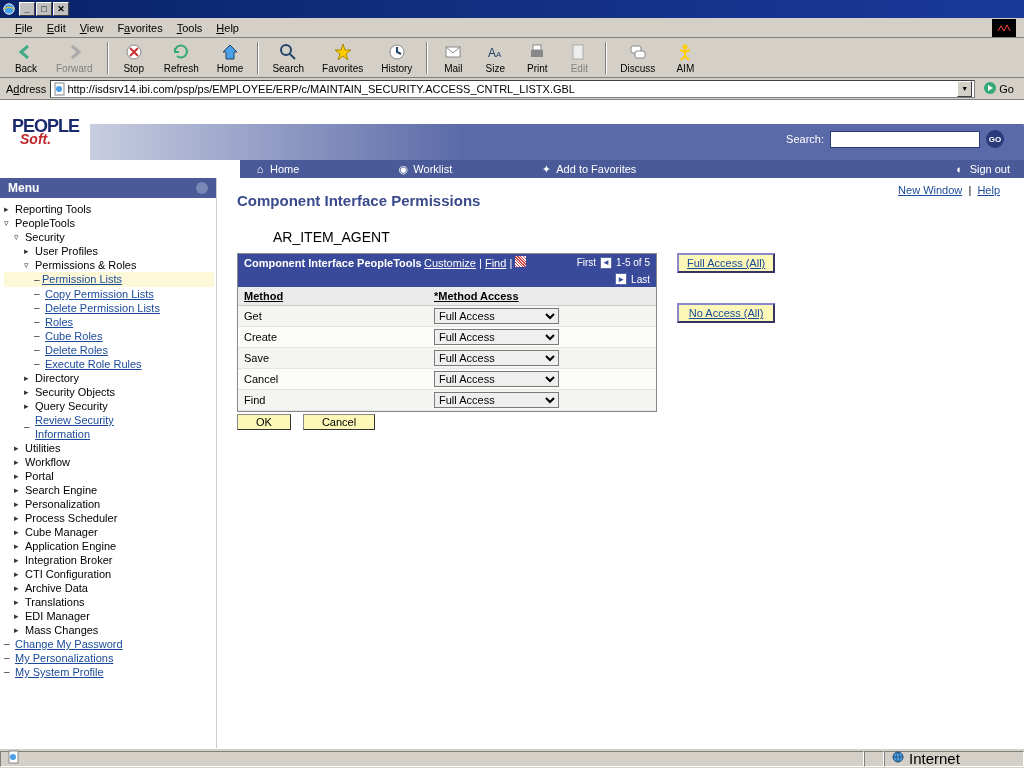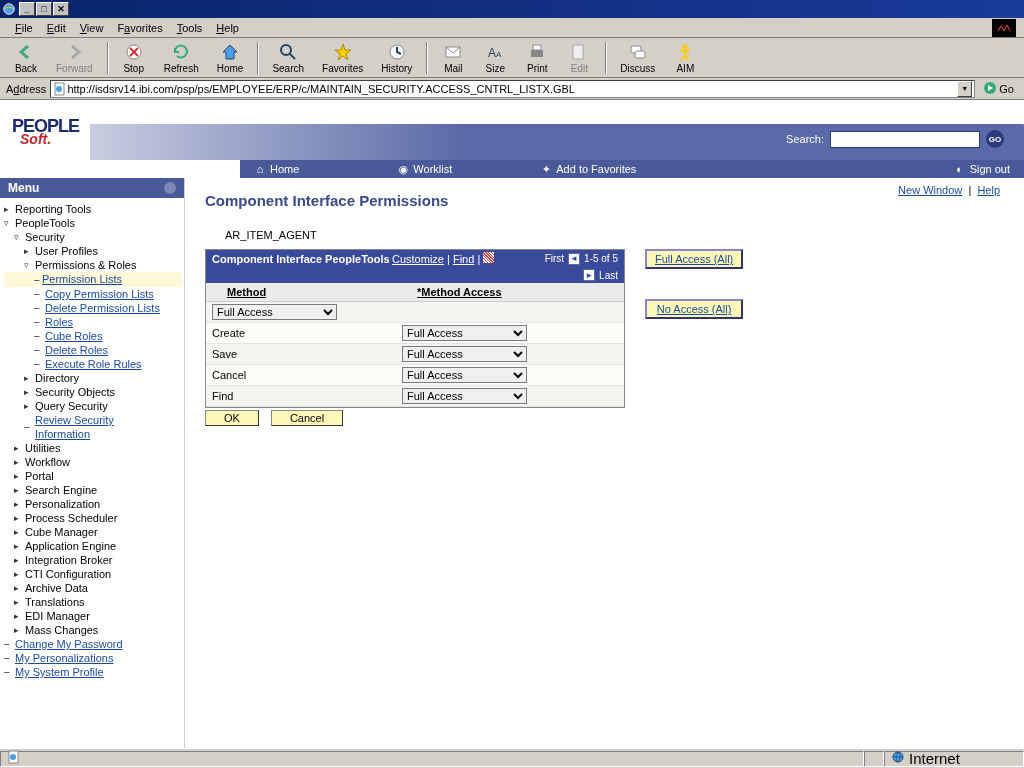--- a/index.html
+++ b/index.html
@@ -43,51 +43,51 @@
 .ps-search { position: absolute; right: 20px; top: 30px; display: flex; align-items: center; gap: 6px; color: #fff; font-size: 11px; }
 .ps-search input { width: 150px; height: 17px; border: 1px solid #2a3a7a; font-size:11px; padding:0 2px;}
 .ps-go { width: 18px; height: 18px; background: #2a3a7a; border-radius: 50%; color: #fff; display: flex; align-items: center; justify-content: center; font-size: 8px; font-weight:bold;}
 .ps-navbar { position: absolute; left: 240px; right: 0; top: 60px; height: 18px; background: #4a5a98; display: flex; align-items: center; color: #fff; font-size: 11px; }
 .ps-navbar .nav-item { display: flex; align-items: center; gap: 4px; padding: 0 14px; cursor: pointer; }
 .ps-navbar .nav-item.right { margin-left: auto; }
 .ps-navbar .nav-icn{width:12px;height:12px;display:inline-flex;align-items:center;justify-content:center;}
 
 
 .ps-body { position: absolute; top: 78px; left: 0; right: 0; bottom: 0; display: flex; }
-.sidebar { width: 185px; background: #fff; border-right: 1px solid #ccc; overflow-y: auto; }
+.sidebar { width: 217px; background: #fff; border-right: 1px solid #ccc; overflow-y: auto; }
 .menu-hdr { background: #4a5a98; color: #fff; font-weight: bold; padding: 3px 8px; font-size: 12px; display:flex; align-items:center; justify-content:space-between;}
 .menu-hdr .collapse-icn{width:12px;height:12px;background:#7a88b8;border-radius:50%;}
 .tree { padding: 4px 2px 4px 4px; font-size: 11px; line-height: 14px; }
 .tree .node { display: flex; align-items: center; gap: 3px; white-space: nowrap; padding: 0; }
 .tree .arrow { width: 8px; display: inline-block; font-size: 9px; color: #333; }
 .tree .arrow.open::before { content: "▿"; }
 .tree .arrow.closed::before { content: "▸"; }
 .tree .dash::before { content: "–"; color:#333; font-size:10px; }
 .tree a { color: #1a4a9a; text-decoration: underline; }
 .tree .plain { color: #000; }
 .tree .selected { background: #fdf8d8; display:block; padding:0 2px;}
 .tree .i1 { padding-left: 10px; }
 .tree .i2 { padding-left: 20px; }
 .tree .i3 { padding-left: 30px; }
 
 
 .content { flex: 1; padding: 14px 20px; position: relative; overflow:auto; background:#fff;}
 .content .top-links { position: absolute; right: 24px; top: 6px; font-size: 11px; }
 .content .top-links a { color: #1a4a9a; text-decoration: underline; }
 .page-title { color: #3a4a8a; font-size: 15px; font-weight: bold; margin-bottom: 20px; }
-.ci-name { font-size: 11px; margin: 0 0 8px 20px; }
+.ci-name { font-size: 14px; margin: 0 0 8px 36px; }
 .grid-wrap { width: 420px; border: 1px solid #888; }
 .grid-hdr { background: #3a4a9a; color: #fff; font-size: 11px; display: flex; align-items: center; padding: 2px 6px; }
 .grid-hdr .gh-title { font-weight: bold; flex: 0 0 180px; }
 .grid-hdr .gh-links { flex: 1; text-align: left; }
 .grid-hdr .gh-links a { color: #fff; text-decoration: underline; }
 .grid-hdr .gh-nav { font-size: 10px; display:flex; align-items:center; gap:4px;}
 .grid-hdr-row2 { text-align:right; padding-right:6px; font-size:10px;}
 .grid-cols { display: flex; background: #eaeaea; border-bottom:1px solid #ccc;}
-.grid-cols .col { padding: 3px 21px; font-weight: bold; font-size: 11px; text-decoration: underline; }
+.grid-cols .col { padding: 3px 6px; font-weight: bold; font-size: 11px; text-decoration: underline; }
 .grid-cols .c1 { width: 190px; }
 .grid-row { display: flex; align-items: center; border-bottom: 1px solid #e4e4e4; }
 .grid-row:nth-child(odd){background:#f4f4f0;}
 .grid-row:nth-child(even){background:#fcfcf8;}
 .grid-row .c1 { width: 190px; padding: 3px 6px; font-size: 11px; }
 .grid-row .c2 { padding: 2px 6px; }
 .grid-row select { width: 125px; font-size: 11px; border:1px solid #7a7a7a; background:#efefef;}
 .action-btns { position: absolute; left: 440px; top: 90px; display: flex; flex-direction: column; gap: 30px; }
 .access-btn { background: #fdf8b8; border: 2px solid #8888cc; border-right-color:#333366; border-bottom-color:#333366; padding: 2px 8px; font-size: 11px; text-decoration: underline; color: #1a4a9a; cursor: pointer; min-width:90px; text-align:center;}
 .form-btns { margin-top: 2px; display: flex; gap: 12px; }
@@ -481,20 +481,21 @@
               <span class="nav-arrow">►</span>
               <span>Last</span>
             </div>
           </div>
           <div class="grid-cols">
             <div class="col c1">Method</div>
             <div class="col">*Method Access</div>
           </div>
           <div id="grid-rows">
               <div class="grid-row">
+                <div class="c1">Get</div>
                 <div class="c2"><select><option>Full Access</option></select></div>
               </div>
               <div class="grid-row">
                 <div class="c1">Create</div>
                 <div class="c2"><select><option>Full Access</option></select></div>
               </div>
               <div class="grid-row">
                 <div class="c1">Save</div>
                 <div class="c2"><select><option>Full Access</option></select></div>
               </div>

